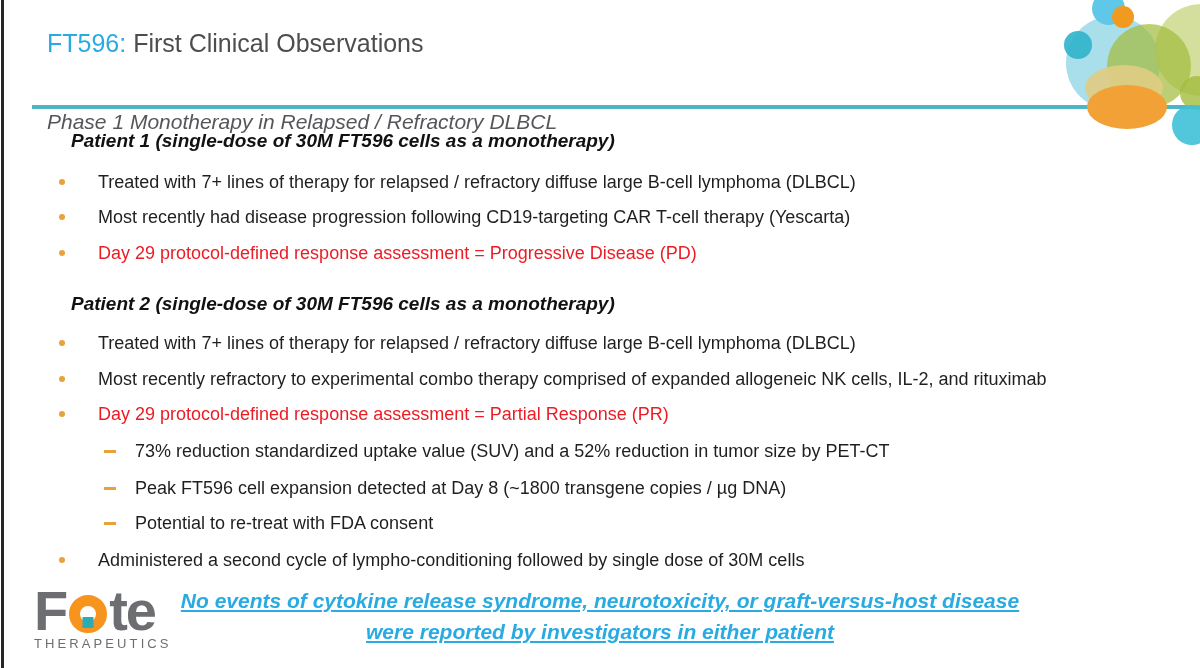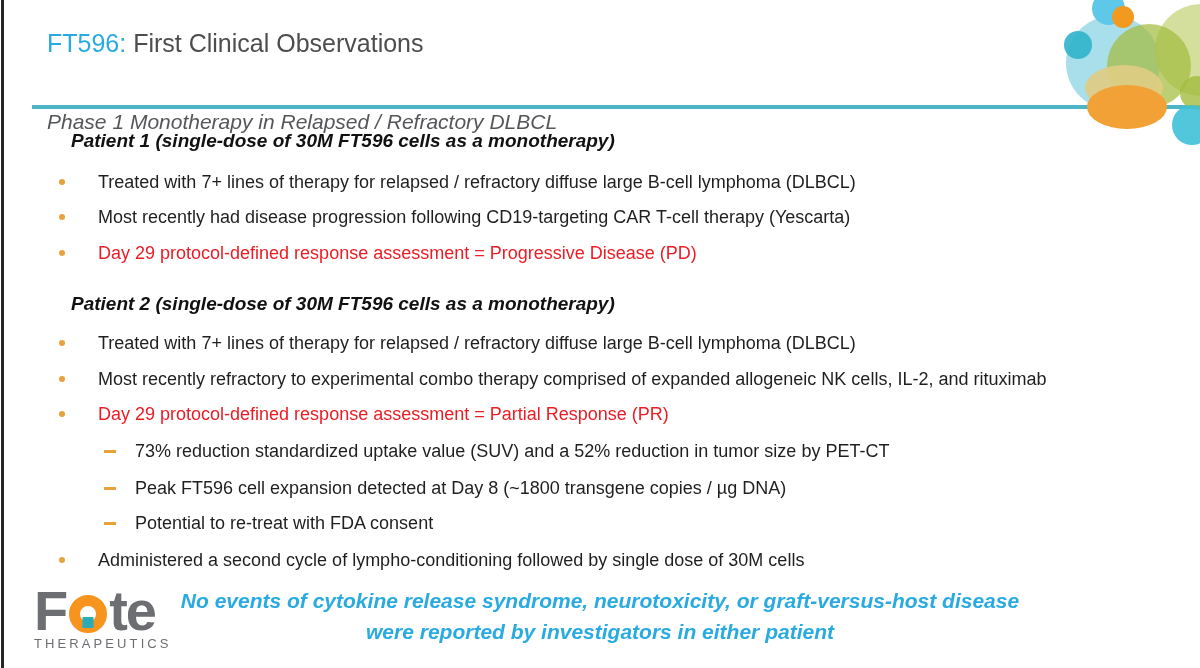--- a/index.html
+++ b/index.html
@@ -47,21 +47,21 @@
   
   .row{position:absolute;left:0;width:1200px;font-size:18px;line-height:23px;white-space:nowrap;}
   .heading{left:71px;width:1140px;font-size:19px;font-weight:bold;font-style:italic;color:#111;}
   .row .dot{position:absolute;left:59px;top:8px;width:6px;height:6px;border-radius:50%;background:var(--bullet-gold);}
   .row .txt{position:absolute;left:98px;top:0;}
   .row .dash{position:absolute;left:104px;top:10px;width:12px;height:3px;background:var(--bullet-gold);}
   .row .subtxt{position:absolute;left:135px;top:0;}
   .red .txt{color:var(--alert-red);}
 
   
-  .note{position:absolute;left:0;width:1200px;text-align:center;font-size:21px;font-weight:bold;font-style:italic;color:var(--accent-blue);white-space:nowrap;}
+  .note{position:absolute;left:0;width:1200px;text-align:center;font-size:21px;font-weight:bold;font-style:italic;color:var(--accent-blue);white-space:nowrap;text-decoration:underline;}
 
   
   .logo{position:absolute;left:34px;top:584px;z-index:3;}
   .logo-word{display:flex;align-items:flex-end;height:50px;font-size:56px;font-weight:bold;color:var(--logo-gray);letter-spacing:-2px;line-height:46px;}
   .logo-a{position:relative;display:inline-block;width:38px;height:38px;border:11px solid var(--logo-orange);border-radius:50%;margin:0 2px 1px 3px;}
   .logo-a .sq{position:absolute;left:50%;bottom:-6px;transform:translateX(-50%);width:11px;height:11px;background:var(--logo-teal);}
   .logo-sub{margin-top:2px;font-size:13px;letter-spacing:3.1px;color:var(--logo-gray);}
 </style>
 </head>
 <body>

